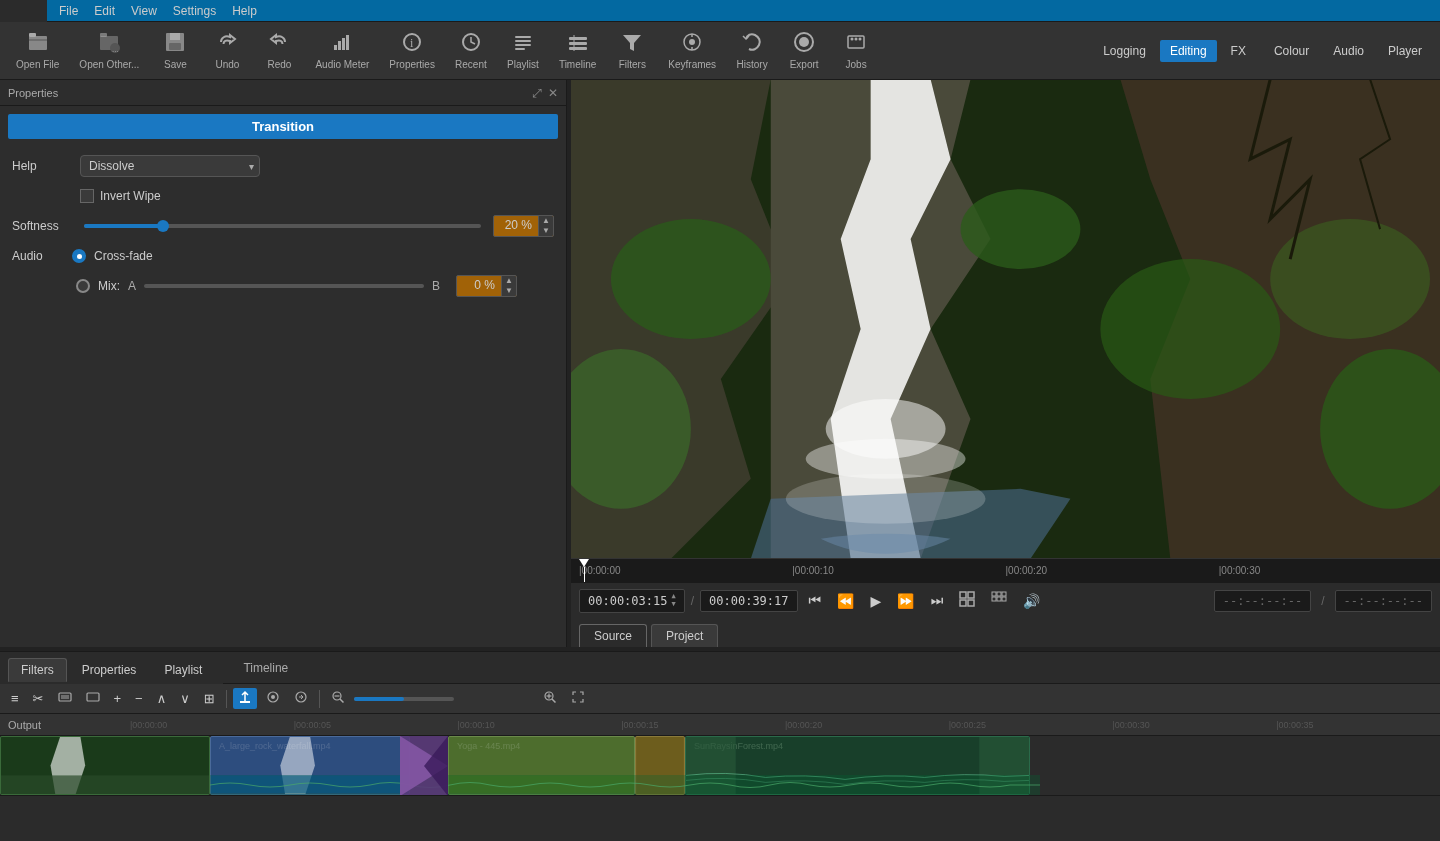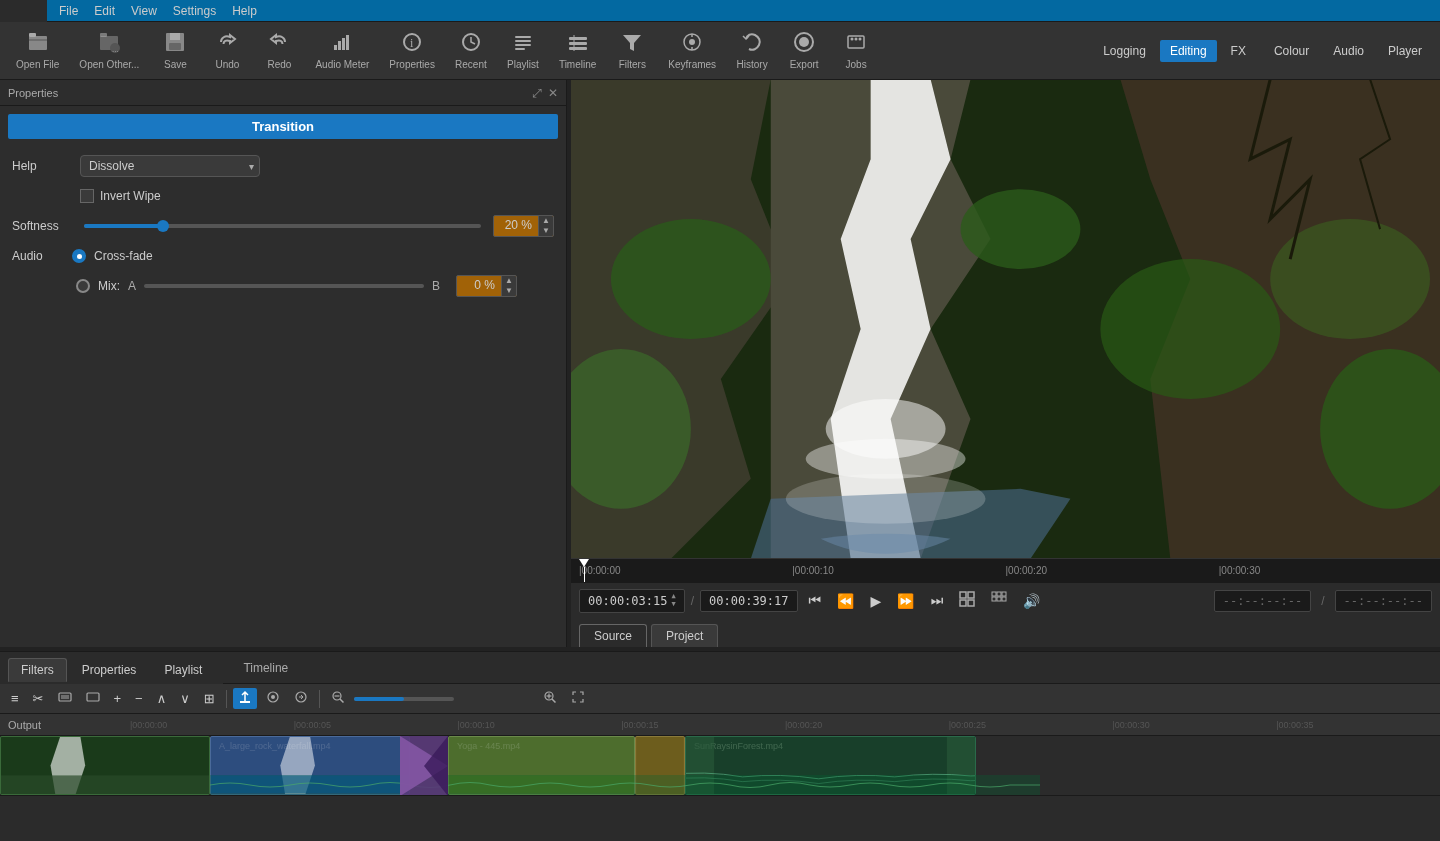--- a/index.html
+++ b/index.html
@@ -1152,21 +1152,21 @@
               <rect x="0" y="40" width="187" height="18" fill="rgba(80,120,20,0.5)"></rect>
             </svg>
           </div>
 
           <div class="clip" style="left:635px;width:50px;background:#7a6a2a;border-color:#8a7a3a;">
             <svg width="100%" height="100%" viewBox="0 0 50 60" style="position:absolute;top:0;left:0;">
               <rect width="50" height="60" fill="#6a5a1a" opacity="0.8"></rect>
             </svg>
           </div>
 
-          <div class="clip" style="left:685px;width:291px;background:#0f172a;border-color:#2a6a4a;">
+          <div class="clip" style="left:685px;width:345px;background:#0f172a;border-color:#2a6a4a;">
             <span class="clip-label">SunRaysinForest.mp4</span>
             <svg width="100%" height="100%" viewBox="0 0 345 60" preserveAspectRatio="xMidYMid slice" style="position:absolute;top:0;left:0;">
               <rect width="345" height="60" fill="#1a4a2a" opacity="0.8"></rect>
 
               <rect x="0" y="0" width="50" height="60" fill="#2a5a3a" opacity="0.6"></rect>
               <rect x="295" y="0" width="50" height="60" fill="#2a5a3a" opacity="0.6"></rect>
 
               <path d="M0 40 Q40 35 80 42 Q120 38 160 44 Q200 38 240 42 Q280 37 320 41 L345 40" stroke="rgba(100,200,150,0.6)" stroke-width="1" fill="none"></path>
               <path d="M0 45 Q40 40 80 47 Q120 43 160 49 Q200 43 240 47 Q280 42 320 46 L345 45" stroke="rgba(100,200,150,0.4)" stroke-width="1" fill="none"></path>
             </svg>

